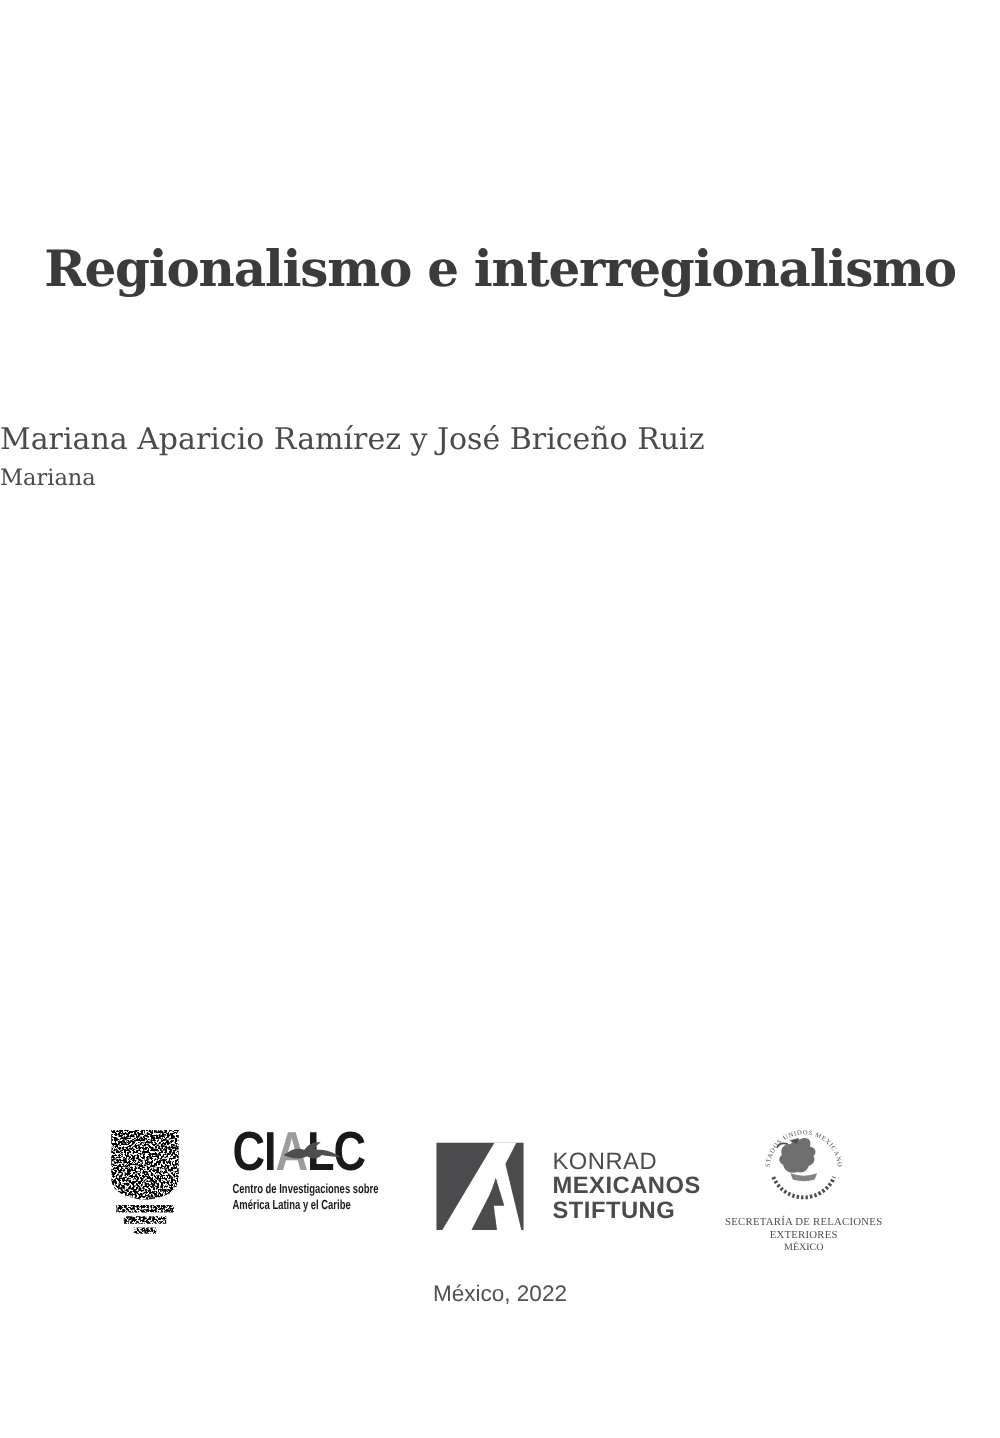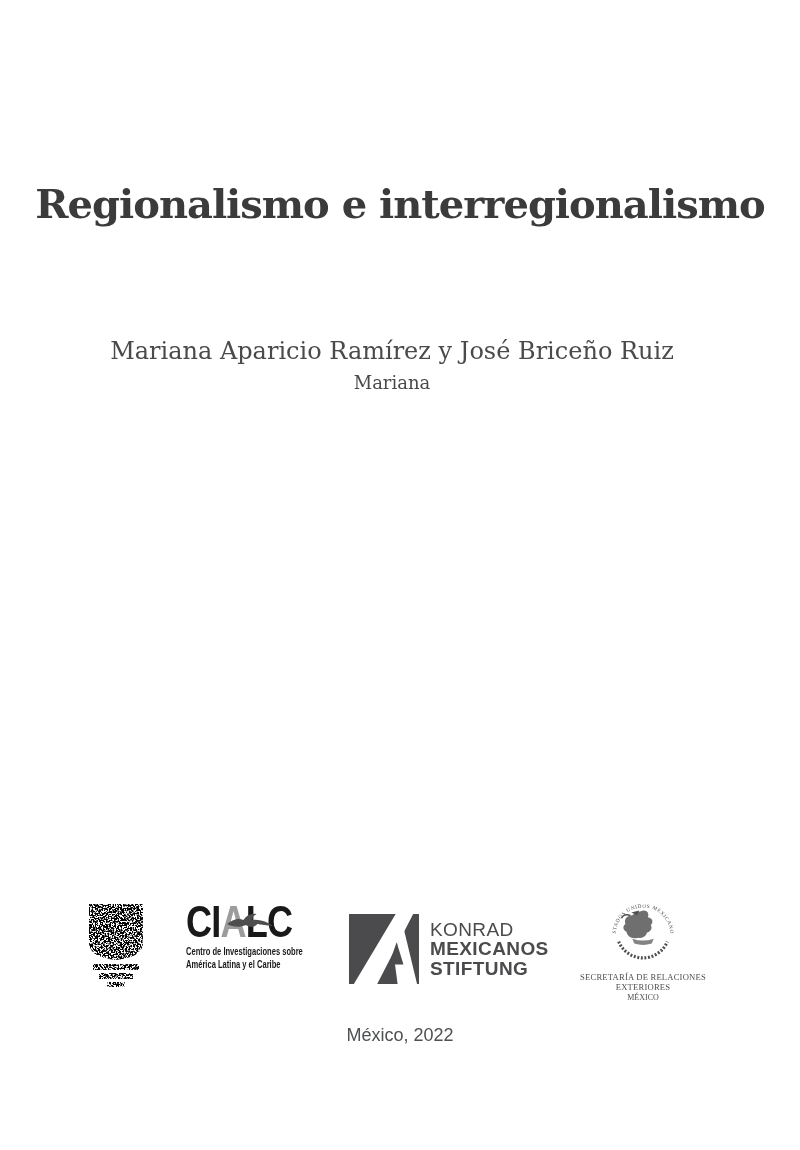--- a/index.html
+++ b/index.html
@@ -3,40 +3,40 @@
 <meta charset="utf-8">
 <style>
   html,body{margin:0;padding:0;background:#ffffff;}
   .page{
     position:relative;width:800px;height:1150px;background:#fff;
     overflow:hidden;margin:0 auto;
     font-family:"DejaVu Serif",serif;
   }
   
   .title-block{position:absolute;left:0;right:0;top:176px;text-align:center;color:var(--title,#3b3b3b);}
-  .title-line1{margin:4px;font-size:40px;font-weight:700;letter-spacing:-1px;line-height:47px;}
+  .title-line1{margin:16px;font-size:40px;font-weight:700;letter-spacing:-1px;line-height:47px;}
   .title-line2{margin:0;font-size:35px;font-weight:700;letter-spacing:-0.5px;line-height:42px;}
   
-  .editors-block{position:absolute;left:0;right:16px;top:338px;text-align:center;color:var(--editors,#4a4a4a);}
+  .editors-block{position:absolute;left:0;right:16px;top:338px;text-align:left;color:var(--editors,#4a4a4a);}
   .editors-names{margin:0;font-size:24px;line-height:27px;}
   .editors-role{margin:7px 0 0;font-size:18px;}
   
   .logos-row{position:absolute;left:0;top:888px;width:800px;height:110px;}
   .logo-unam{position:absolute;left:84px;top:14px;}
   .logo-cialc{position:absolute;left:186px;top:15px;width:120px;}
   .cialc-word{position:relative;font-family:"Liberation Sans",sans-serif;font-weight:900;
     font-size:44px;line-height:38px;letter-spacing:-1px;color:var(--cialc-black,#191919);
     transform:scaleX(0.82);transform-origin:left top;white-space:nowrap;}
   .cialc-gray{color:var(--cialc-gray,#9c9c9c);}
   .cialc-bird{position:absolute;left:46px;top:9px;}
   .cialc-sub{font-family:"Liberation Sans",sans-serif;font-weight:700;font-size:10.5px;line-height:13px;
     color:var(--cialc-black,#191919);transform:scaleX(0.72);transform-origin:left top;
     white-space:nowrap;margin-top:4px;}
   .cialc-sub p{margin:0;}
-  .logo-kas{position:absolute;left:349px;top:26px;display:flex;align-items:center;gap:11px;color:var(--kas,#4b4b4d);}
+  .logo-kas{position:absolute;left:349px;top:26px;display:flex;align-items:center;gap:23px;color:var(--kas,#4b4b4d);}
   .kas-text{font-family:"Liberation Sans",sans-serif;font-size:19px;line-height:19.5px;letter-spacing:0.4px;}
   .kas-text p{margin:0;}
   .kas-w400{font-weight:400;}
   .kas-w700{font-weight:700;}
   .logo-sre{position:absolute;left:563px;top:2px;width:160px;text-align:center;color:var(--sre,#4f4f4f);}
   .sre-caption{font-family:"Liberation Serif",serif;margin-top:6px;}
   .sre-caption p{margin:0;}
   .sre-line1{font-size:8.6px;letter-spacing:0.2px;}
   .sre-line2{font-size:8px;margin-top:1px !important;}
   

